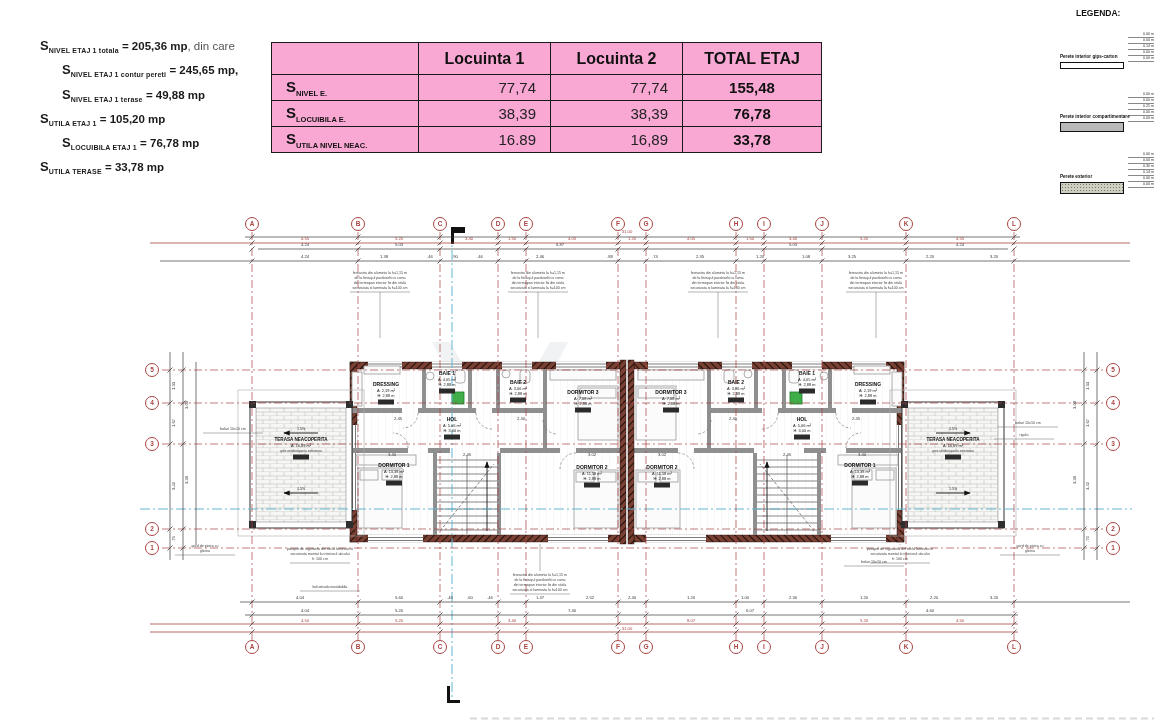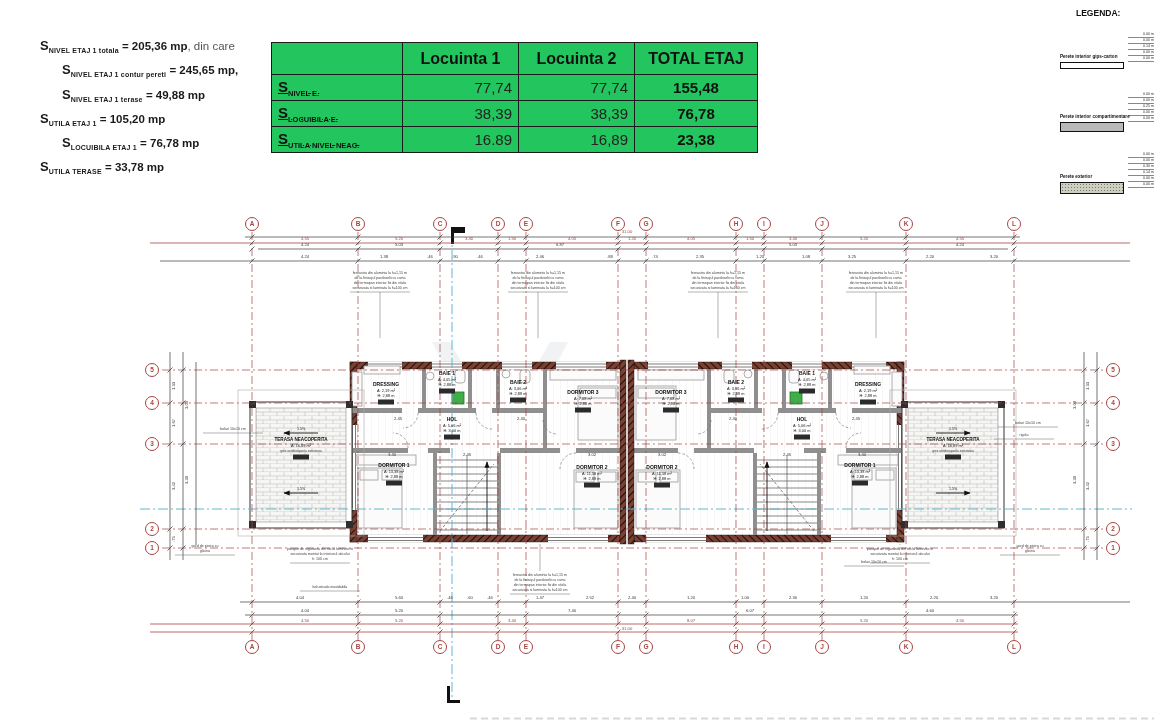--- a/index.html
+++ b/index.html
@@ -7,24 +7,24 @@
        font-family:"Liberation Sans",sans-serif;color:#111;}
   
   #info-block{position:absolute;left:40px;top:36px;width:230px;}
   .info-line{font-size:11.5px;font-weight:bold;line-height:19px;white-space:nowrap;color:#1a1a1a;}
   .info-line .s{font-size:13px;font-weight:bold;}
   .info-line sub{font-size:7px;font-weight:bold;letter-spacing:.2px;}
   .info-line .suffix{font-weight:normal;color:#555;}
   .ind1{padding-left:22px;}
   
   #area-table{position:absolute;left:271px;top:42px;border-collapse:collapse;}
-  #area-table td,#area-table th{border:1.6px solid #1a1a1a;padding:0 6px;height:25px;
-      text-align:center;vertical-align:middle;background:#22c55e;}
+  #area-table td,#area-table th{border:1.6px solid #1a1a1a;padding:0 14px;height:25px;
+      text-align:center;vertical-align:middle;background:#f9a8d4;}
   #area-table th{height:31px;font-size:16px;font-weight:bold;}
-  #area-table .lbl{text-align:left;font-weight:bold;font-size:13px;width:118px;white-space:nowrap;text-decoration:underline;}
+  #area-table .lbl{text-align:left;font-weight:bold;font-size:13px;width:118px;white-space:nowrap;}
   #area-table .lbl .s{font-size:15px;}
   #area-table .lbl sub{font-size:7.5px;font-weight:bold;}
   #area-table .v{font-size:15px;width:103px;color:#222;text-align:right;}
   #area-table .tot{font-size:15px;font-weight:bold;width:110px;margin-left:13px;}
   
   #legend{position:absolute;left:1060px;top:8px;width:94px;}
   #legend-title{font-size:8.5px;font-weight:bold;margin-bottom:4px;padding-left:16px;}
   .leg-item{position:relative;margin-top:14px;height:46px;}
   .leg-label{position:absolute;left:0;top:22px;font-size:4.6px;font-weight:bold;white-space:nowrap;}
   .leg-dims{position:absolute;right:0;top:0;width:26px;}
@@ -67,21 +67,21 @@
       <tr>
         <td class="lbl"><span class="s">S</span><sub>LOCUIBILA E.</sub></td>
         <td class="v">38,39</td>
         <td class="v">38,39</td>
         <td class="tot">76,78</td>
       </tr>
       <tr>
         <td class="lbl"><span class="s">S</span><sub>UTILA NIVEL NEAC.</sub></td>
         <td class="v">16.89</td>
         <td class="v">16,89</td>
-        <td class="tot">23,38</td>
+        <td class="tot">33,78</td>
       </tr>
     </tbody>
   </table>
 
 <div id="legend">
   <div id="legend-title">LEGENDA:</div>
   <div id="legend-items">
       <div class="leg-item">
         <div class="leg-dims">
           <div class="leg-dim">0.00 m</div>

